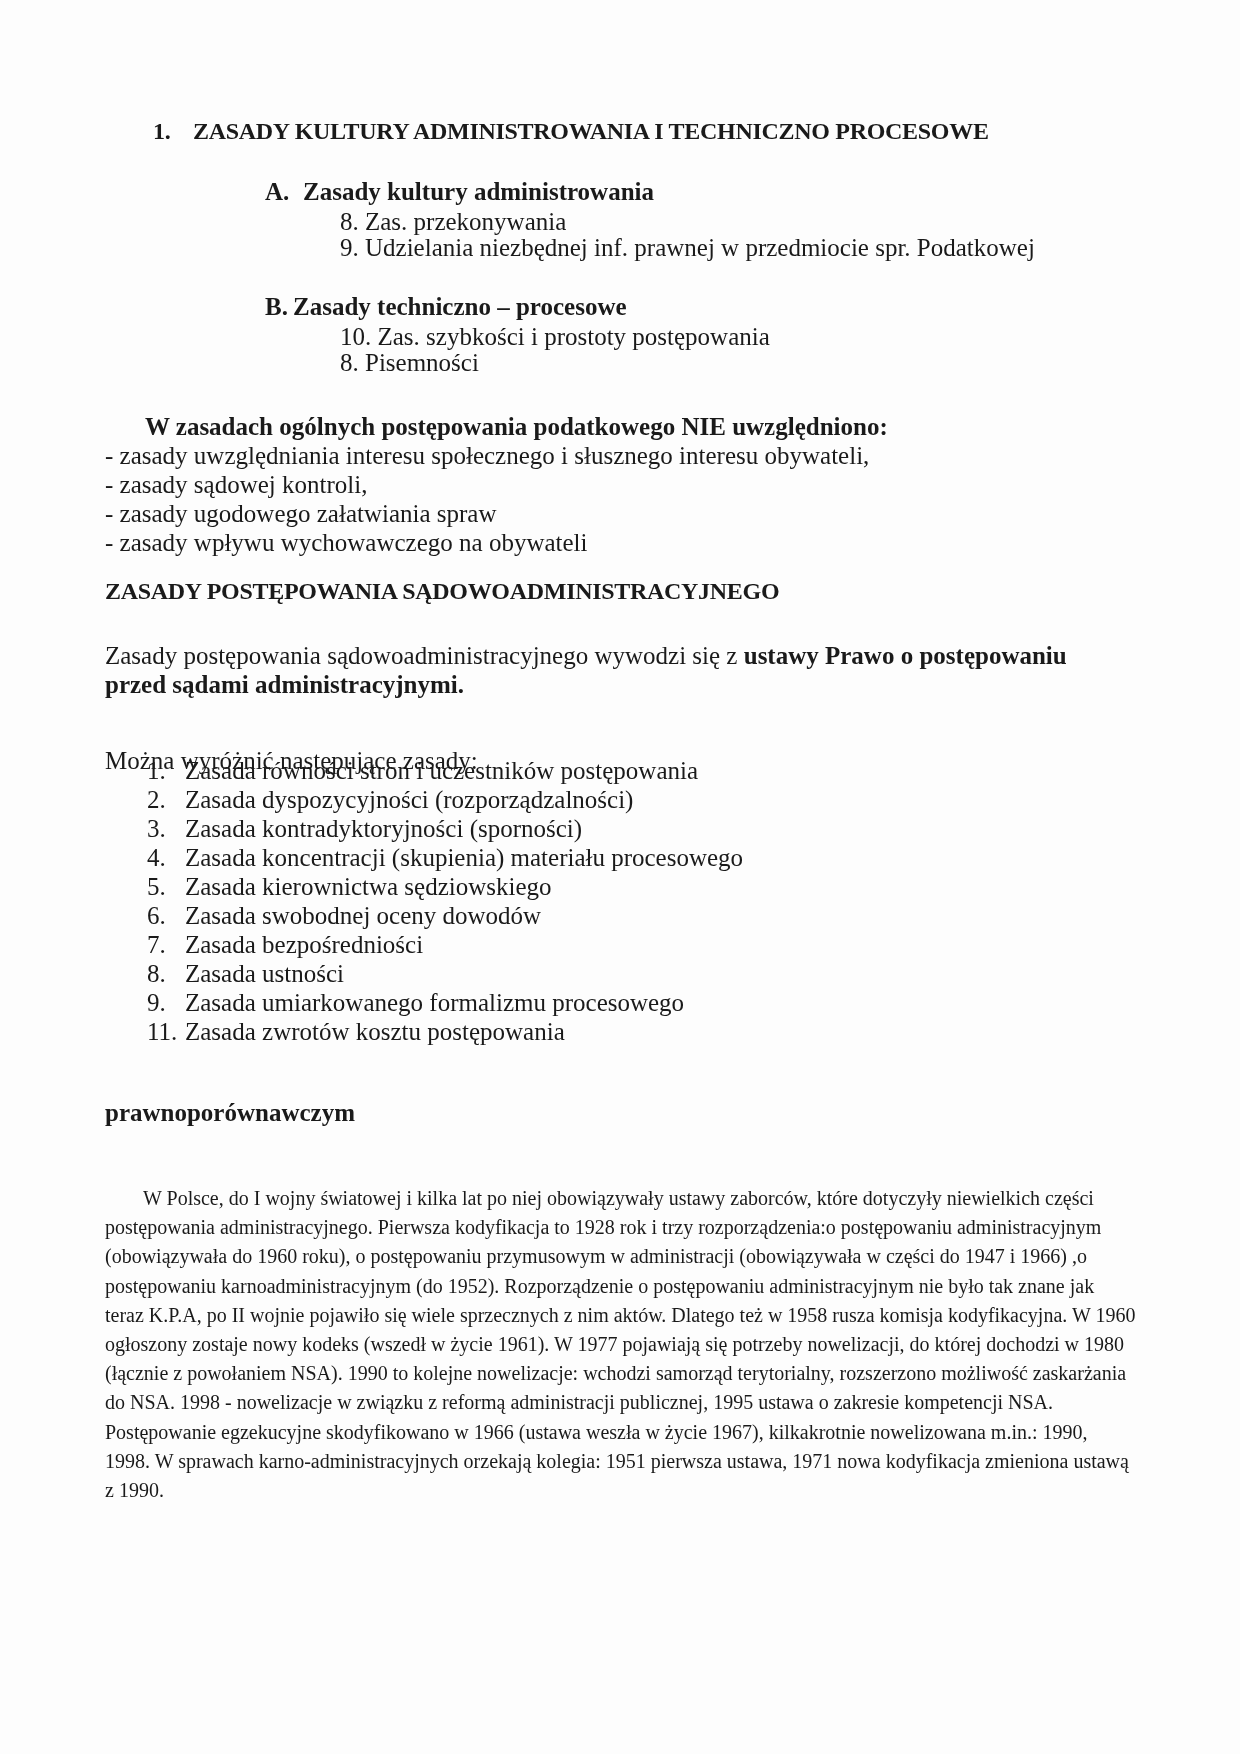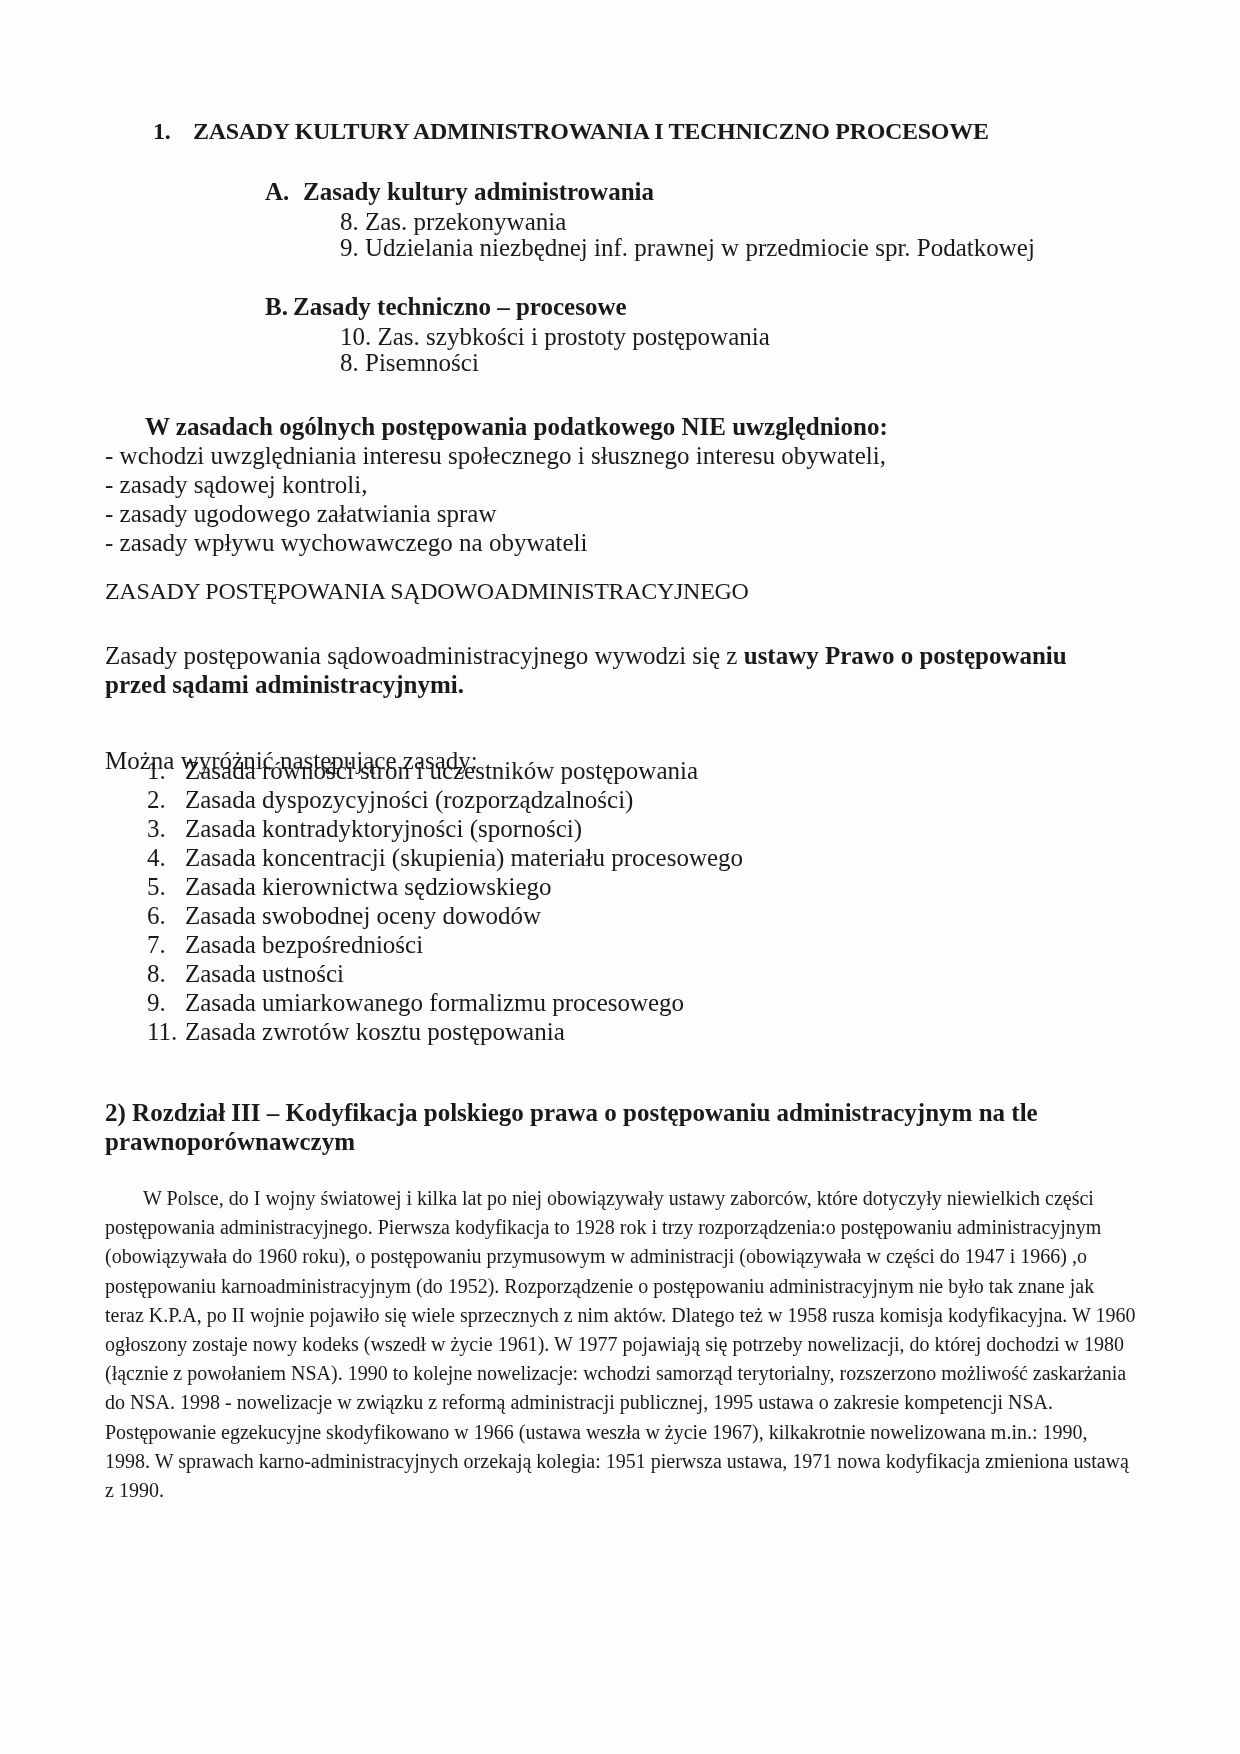--- a/index.html
+++ b/index.html
@@ -38,21 +38,21 @@
   .subsec .items { margin: 3px 0 0 75px; line-height: 26px; white-space: nowrap; }
 
   
   .not-included { top: 412px; left: 105px; font-size: 25px; line-height: 29px; }
   .not-included .head { font-weight: bold; white-space: nowrap; margin-left: 40px; }
   .not-included .dash-item { white-space: nowrap; }
 
   
   .court-heading {
     top: 578px; left: 105px;
-    font-weight: normal;
+    font-weight: bold;
     font-size: 24px;
     letter-spacing: -0.3px;
     white-space: nowrap;
   }
 
   
   .intro { top: 641px; left: 105px; width: 1010px; font-size: 25px; line-height: 29px; }
   .intro .bold-part { font-weight: bold; }
 
   
@@ -103,21 +103,21 @@
     <span class="num">B.</span><span>Zasady techniczno – procesowe</span>
   </div>
   <div class="items">
     <div class="item">10. Zas. szybkości i prostoty postępowania</div>
     <div class="item">8. Pisemności</div>
   </div>
 </div>
 
 <div class="abs not-included">
   <div class="head">W zasadach ogólnych postępowania podatkowego NIE uwzględniono:</div>
-  <div class="dash-item">- wchodzi uwzględniania interesu społecznego i słusznego interesu obywateli,</div>
+  <div class="dash-item">- zasady uwzględniania interesu społecznego i słusznego interesu obywateli,</div>
   <div class="dash-item">- zasady sądowej kontroli,</div>
   <div class="dash-item">- zasady ugodowego załatwiania spraw</div>
   <div class="dash-item">- zasady wpływu wychowawczego na obywateli</div>
 </div>
 
 <div class="abs court-heading">ZASADY POSTĘPOWANIA SĄDOWOADMINISTRACYJNEGO</div>
 
 <div class="abs intro">
   <span>Zasady postępowania sądowoadministracyjnego wywodzi się z </span><span class="bold-part">ustawy Prawo o postępowaniu przed sądami administracyjnymi.</span>
 </div>
@@ -131,17 +131,16 @@
   <div class="row"><span class="num">4.</span><span>Zasada koncentracji (skupienia) materiału procesowego</span></div>
   <div class="row"><span class="num">5.</span><span>Zasada kierownictwa sędziowskiego</span></div>
   <div class="row"><span class="num">6.</span><span>Zasada swobodnej oceny dowodów</span></div>
   <div class="row"><span class="num">7.</span><span>Zasada bezpośredniości</span></div>
   <div class="row"><span class="num">8.</span><span>Zasada ustności</span></div>
   <div class="row"><span class="num">9.</span><span>Zasada umiarkowanego formalizmu procesowego</span></div>
   <div class="row"><span class="num">11.</span><span>Zasada zwrotów kosztu postępowania</span></div>
 </div>
 
 <div class="abs chapter-heading">
-  <div>2) Rozdział III – Kodyfikacja polskiego prawa o postępowaniu administracyjnym na tle</div>
   <div>prawnoporównawczym</div>
 </div>
 
 <div class="abs chapter-body">W Polsce, do I wojny światowej i kilka lat po niej obowiązywały ustawy zaborców, które dotyczyły niewielkich części postępowania administracyjnego. Pierwsza kodyfikacja to 1928 rok i trzy rozporządzenia:o postępowaniu administracyjnym (obowiązywała do 1960 roku), o postępowaniu przymusowym w administracji (obowiązywała w części do 1947 i 1966) ,o postępowaniu karnoadministracyjnym (do 1952). Rozporządzenie o postępowaniu administracyjnym nie było tak znane jak teraz K.P.A, po II wojnie pojawiło się wiele sprzecznych z nim aktów. Dlatego też w 1958 rusza komisja kodyfikacyjna. W 1960 ogłoszony zostaje nowy kodeks (wszedł w życie 1961). W 1977 pojawiają się potrzeby nowelizacji, do której dochodzi w 1980 (łącznie z powołaniem NSA). 1990 to kolejne nowelizacje: wchodzi samorząd terytorialny, rozszerzono możliwość zaskarżania do NSA. 1998 - nowelizacje w związku z reformą administracji publicznej, 1995 ustawa o zakresie kompetencji NSA. Postępowanie egzekucyjne skodyfikowano w 1966 (ustawa weszła w życie 1967), kilkakrotnie nowelizowana m.in.: 1990, 1998. W sprawach karno-administracyjnych orzekają kolegia: 1951 pierwsza ustawa, 1971 nowa kodyfikacja zmieniona ustawą z 1990.</div>
 
 </body></html>

